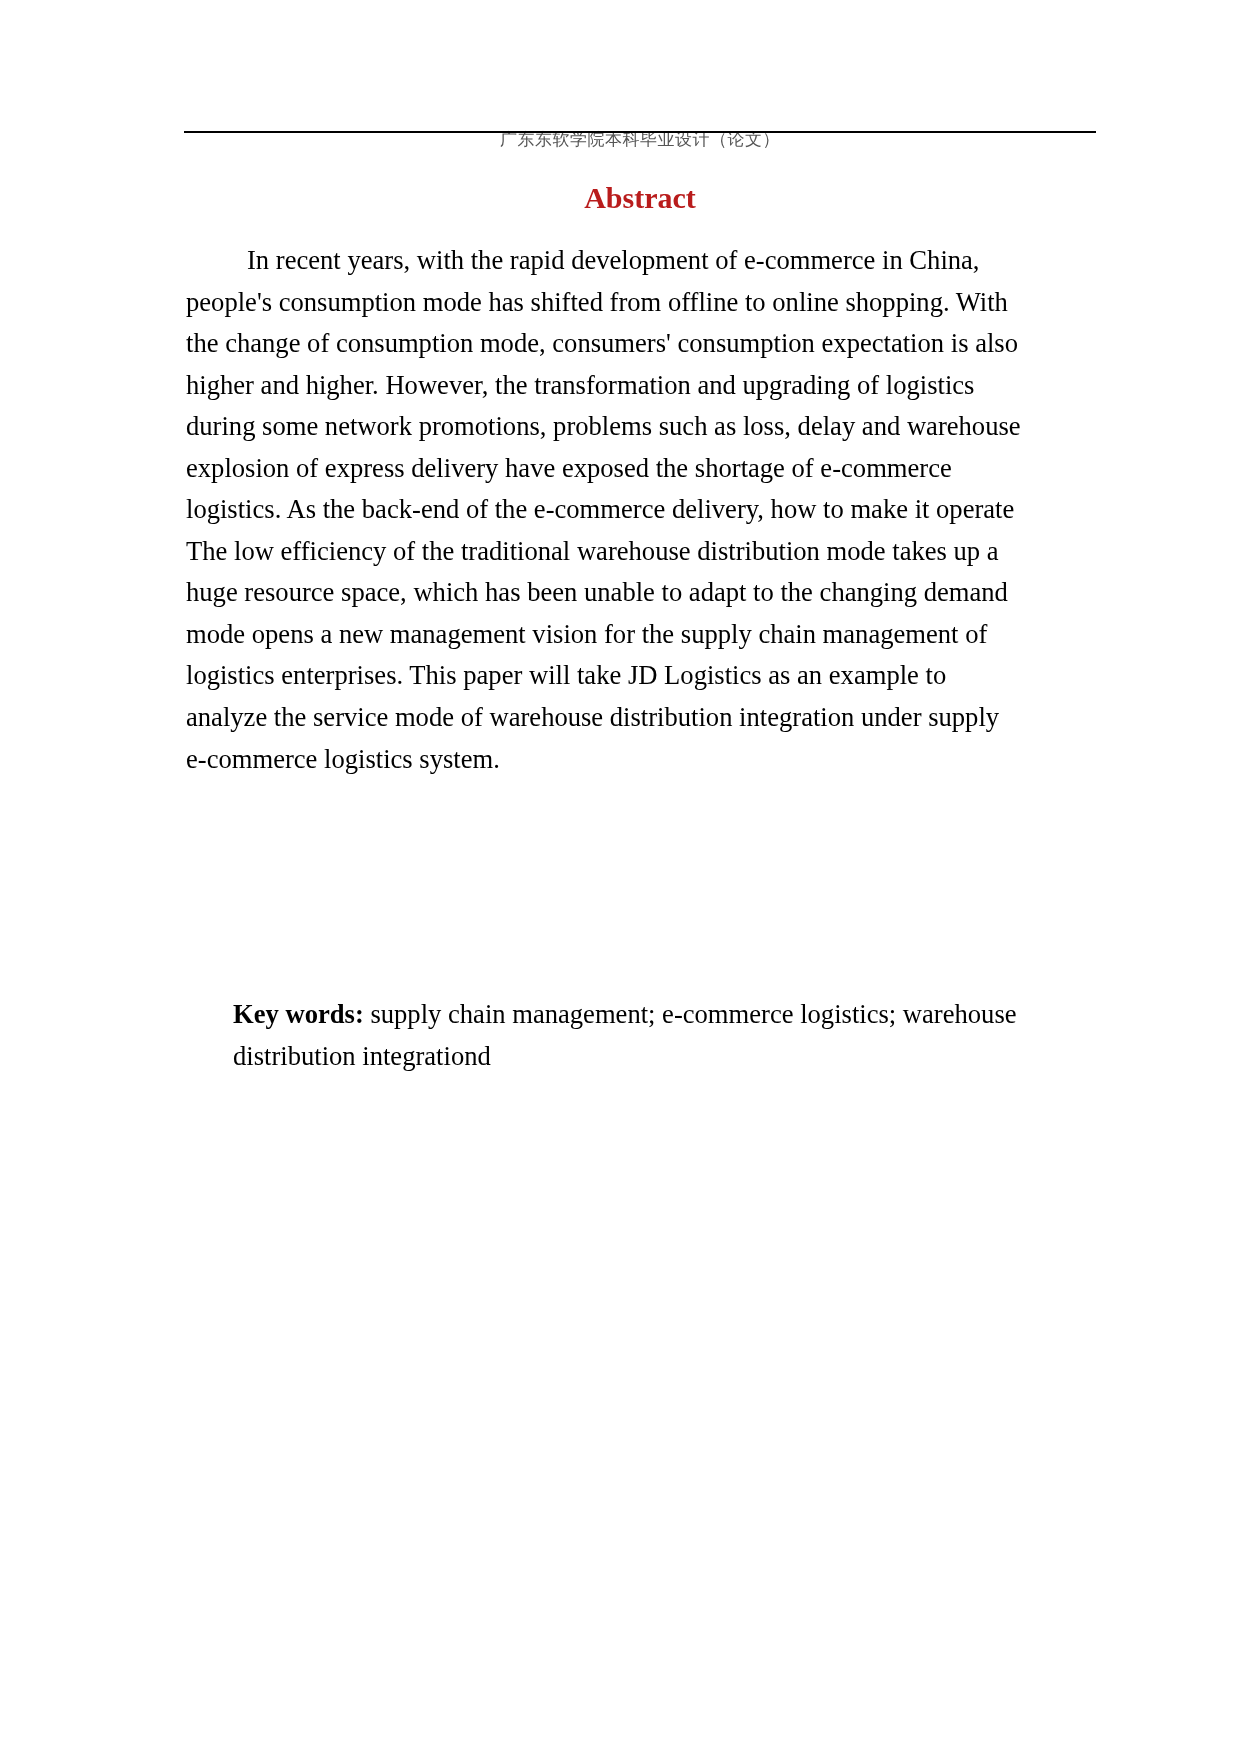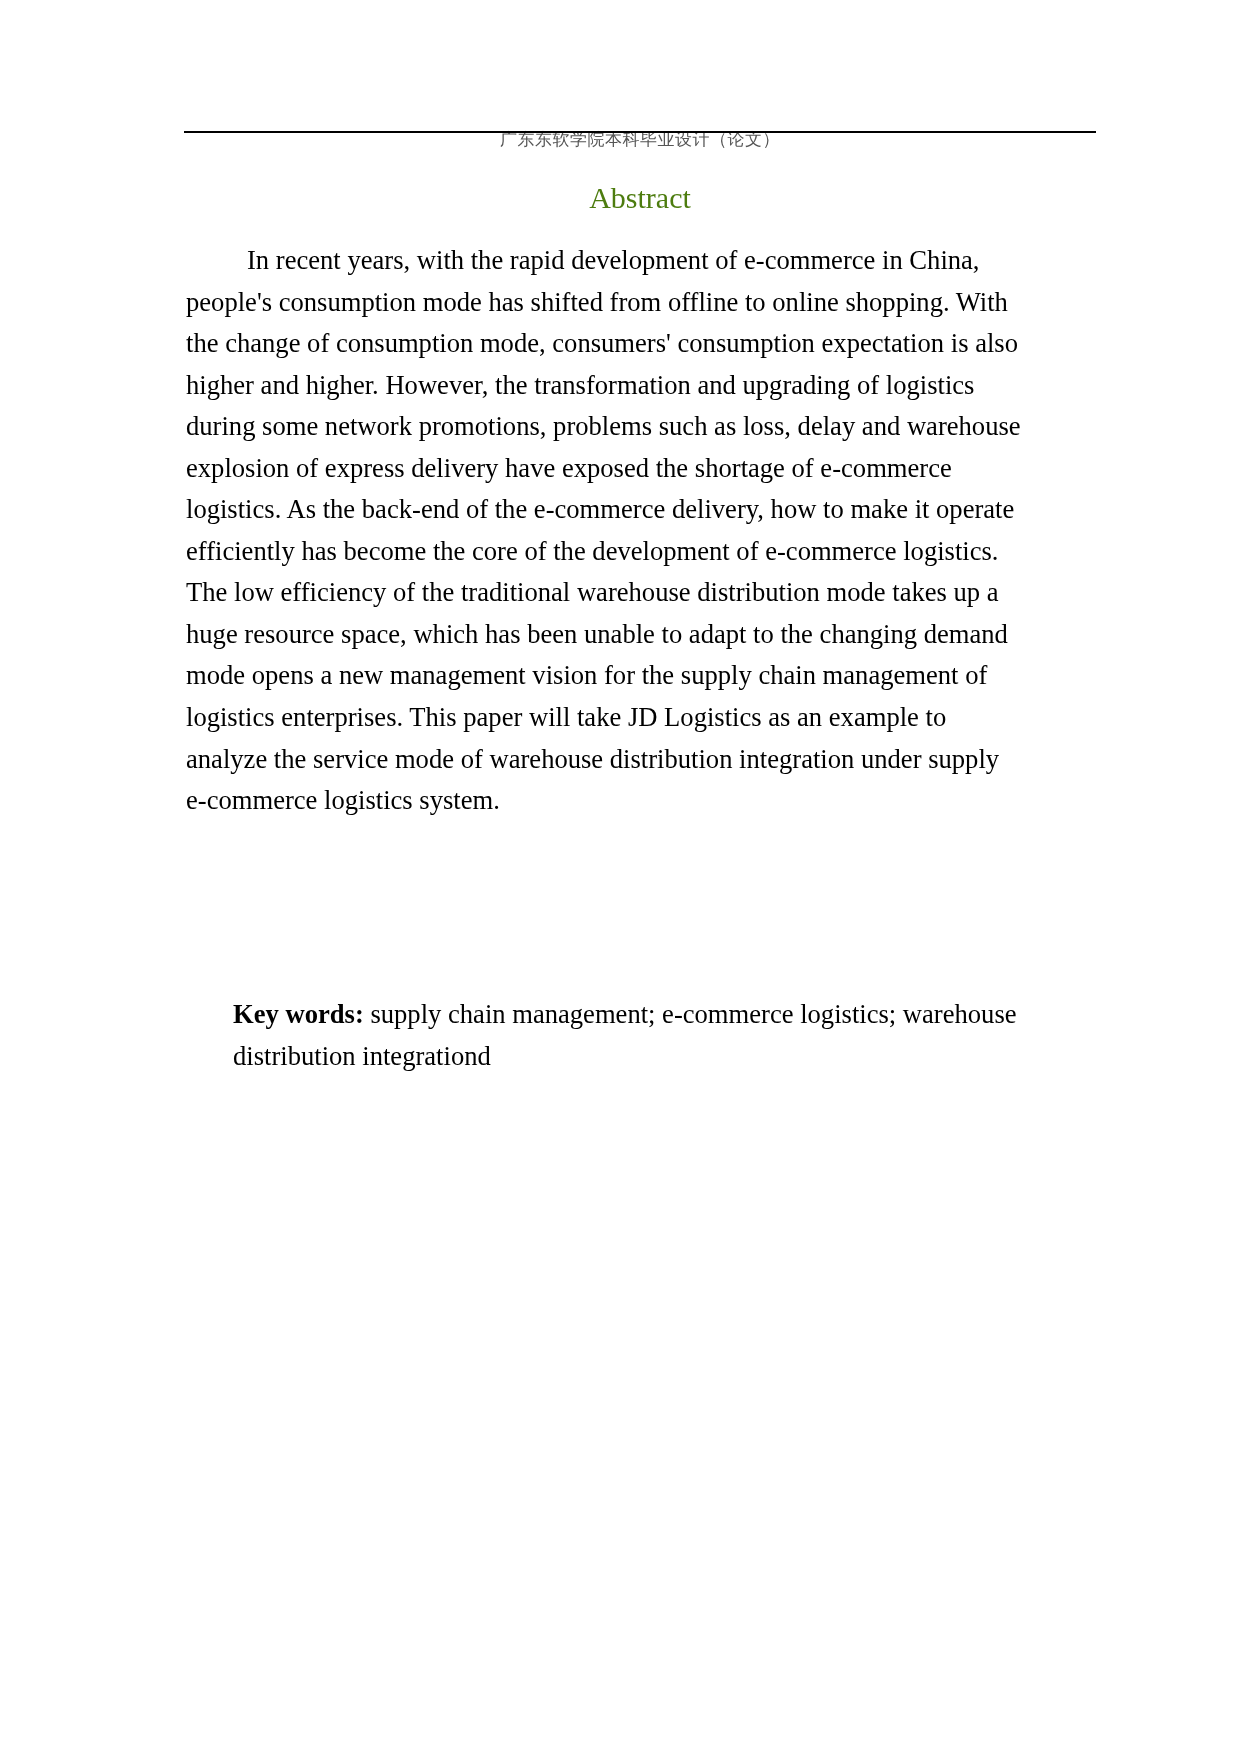--- a/index.html
+++ b/index.html
@@ -8,22 +8,22 @@
   .running-header {
     position: absolute; left: 184px; width: 912px; top: 100px;
     text-align: center; font-family: Liberation Sans, sans-serif;
     font-size: 17px; color: #555; letter-spacing: 0.5px; line-height: 24px; margin-top: 28px;
   }
   .header-rule {
     position: absolute; left: 184px; width: 912px; top: 131px; height: 2px; background: #000;
   }
   .title {
     position: absolute; left: 184px; width: 912px; top: 178px;
-    text-align: center; font-family: "Liberation Serif", serif; font-weight: normal;
-    font-size: 30px; line-height: 40px; color: #4d7c0f;
+    text-align: center; font-family: "Liberation Serif", serif; font-weight: bold;
+    font-size: 30px; line-height: 40px; color: #b91c1c;
   }
   .body {
     position: absolute; left: 186px; width: 920px; top: 240px;
     font-family: "Liberation Serif", serif; font-size: 26.6px; color: #000;
   }
   .line { height: 41.55px; line-height: 41.55px; white-space: nowrap; }
   .line.indent { padding-left: 61px; }
   .keywords {
     position: absolute; left: 186px; width: 920px; top: 994px;
     font-family: "Liberation Serif", serif; font-size: 26.6px; color: #000; margin-left: 47px;
@@ -40,21 +40,20 @@
   <div class="title">Abstract</div>
 
   <div class="body">
     <div class="line indent">In recent years, with the rapid development of e-commerce in China,</div>
     <div class="line">people's consumption mode has shifted from offline to online shopping. With</div>
     <div class="line">the change of consumption mode, consumers' consumption expectation is also</div>
     <div class="line">higher and higher. However, the transformation and upgrading of logistics</div>
     <div class="line">during some network promotions, problems such as loss, delay and warehouse</div>
     <div class="line">explosion of express delivery have exposed the shortage of e-commerce</div>
     <div class="line">logistics. As the back-end of the e-commerce delivery, how to make it operate</div>
-    <div class="line">efficiently has become the core of the development of e-commerce logistics.</div>
     <div class="line">The low efficiency of the traditional warehouse distribution mode takes up a</div>
     <div class="line">huge resource space, which has been unable to adapt to the changing demand</div>
     <div class="line">mode opens a new management vision for the supply chain management of</div>
     <div class="line">logistics enterprises. This paper will take JD Logistics as an example to</div>
     <div class="line">analyze the service mode of warehouse distribution integration under supply</div>
     <div class="line">e-commerce logistics system.</div>
   </div>
 
   <div class="keywords">
     <div class="line"><span class="kw-label">Key words:</span><span> supply chain management; e-commerce logistics; warehouse</span></div>

